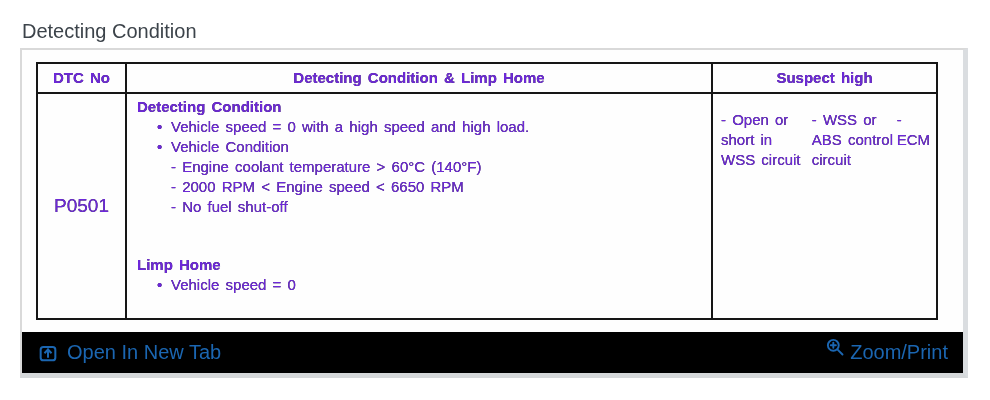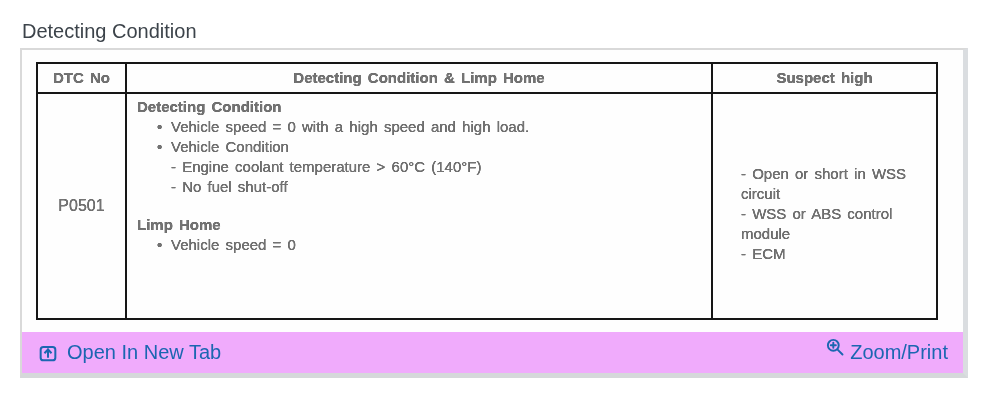--- a/index.html
+++ b/index.html
@@ -40,59 +40,58 @@
     padding: 12px 0 0 14px;
     overflow: hidden;
   }
   .scan-table {
     width: 902px;
     height: 258px;
     border: 2px solid #161616;
     display: grid;
     grid-template-columns: 89px 1fr 223px;
     grid-template-rows: 30px 1fr;
-    color: #737373;
+    color: #6d28d9;
     font-size: 15px;
     line-height: 20px;
     text-shadow: 0 0 0.6px rgba(0,0,0,0.85);
     word-spacing: 2px;
   }
   .cell { border-right: 2px solid #161616; }
   .cell.last { border-right: none; }
   .hcell {
     border-bottom: 2px solid #161616;
     display: flex; align-items: center; justify-content: center;
     font-weight: 700;
     font-size: 15px;
   }
   .dtc-cell {
     display: flex; align-items: center; justify-content: center;
-    font-size: 16px;
+    font-size: 19px;
   }
   .cond-cell { padding: 3px 6px 0 10px; }
   .sec-title { font-weight: 700; }
   .bullet { padding-left: 34px; position: relative; }
   .bullet::before {
     content: "\2022";
     position: absolute; left: 20px; top: 0;
     font-size: 15px;
   }
   .sub { padding-left: 34px; }
-  .limp { margin-top: 18px; }
+  .limp { margin-top: 38px; }
   .suspect-cell {
-    display: flex; flex-direction: column; justify-content: center;
+    display: flex; flex-direction: row; justify-content: center;
     padding: 16px 6px 0 8px;
-    margin-left: 20px;
   }
 
   
   .toolbar {
     height: 41px;
     margin-top: auto;
-    background: #f0abfc;
+    background: #000000;
     display: flex;
     align-items: center;
     justify-content: space-between;
     padding: 0 15px 0 16px;
   }
   .tb-link {
     display: flex; align-items: center;
     color: #1b66b1;
     font-size: 20px;
     text-decoration: none;
@@ -116,28 +115,29 @@
         <div class="cell hcell">Detecting Condition &amp; Limp Home</div>
         <div class="cell hcell last">Suspect high</div>
 
         <div class="cell dtc-cell">P0501</div>
 
         <div class="cell cond-cell">
           <div class="sec-title">Detecting Condition</div>
           <div class="bullet">Vehicle speed = 0 with a high speed and high load.</div>
           <div class="bullet">Vehicle Condition</div>
           <div class="sub">- Engine coolant temperature &gt; 60°C (140°F)</div>
+          <div class="sub">- 2000 RPM &lt; Engine speed &lt; 6650 RPM</div>
           <div class="sub">- No fuel shut-off</div>
           <div class="sec-title limp">Limp Home</div>
           <div class="bullet">Vehicle speed = 0</div>
         </div>
 
         <div class="cell last suspect-cell">
           <div>- Open or short in WSS circuit</div>
-          <div>- WSS or ABS control module</div>
+          <div>- WSS or ABS control circuit</div>
           <div>- ECM</div>
         </div>
 
       </div>
     </div>
 
     <div class="toolbar">
       <a class="tb-link">
         <span class="icon">
           <svg width="20" height="20" viewBox="0 0 24 24" fill="none" stroke="#1b66b1" stroke-width="2.4" stroke-linecap="square">

